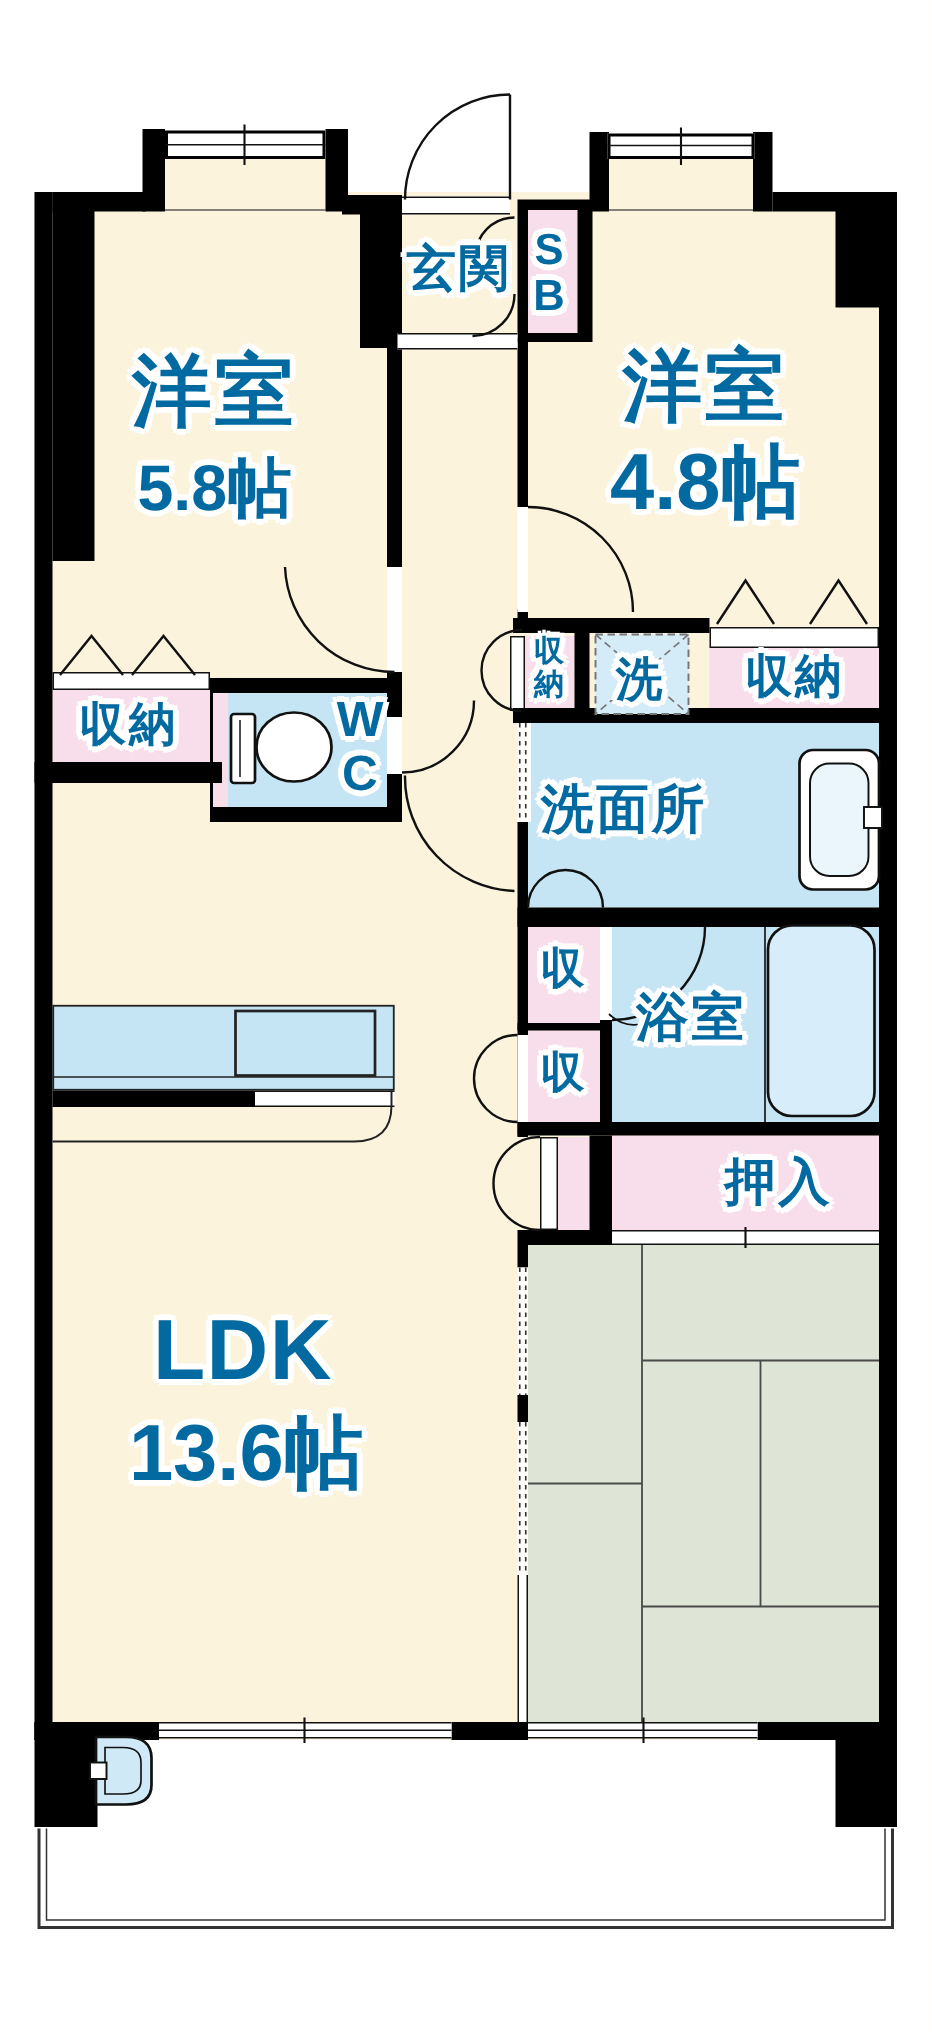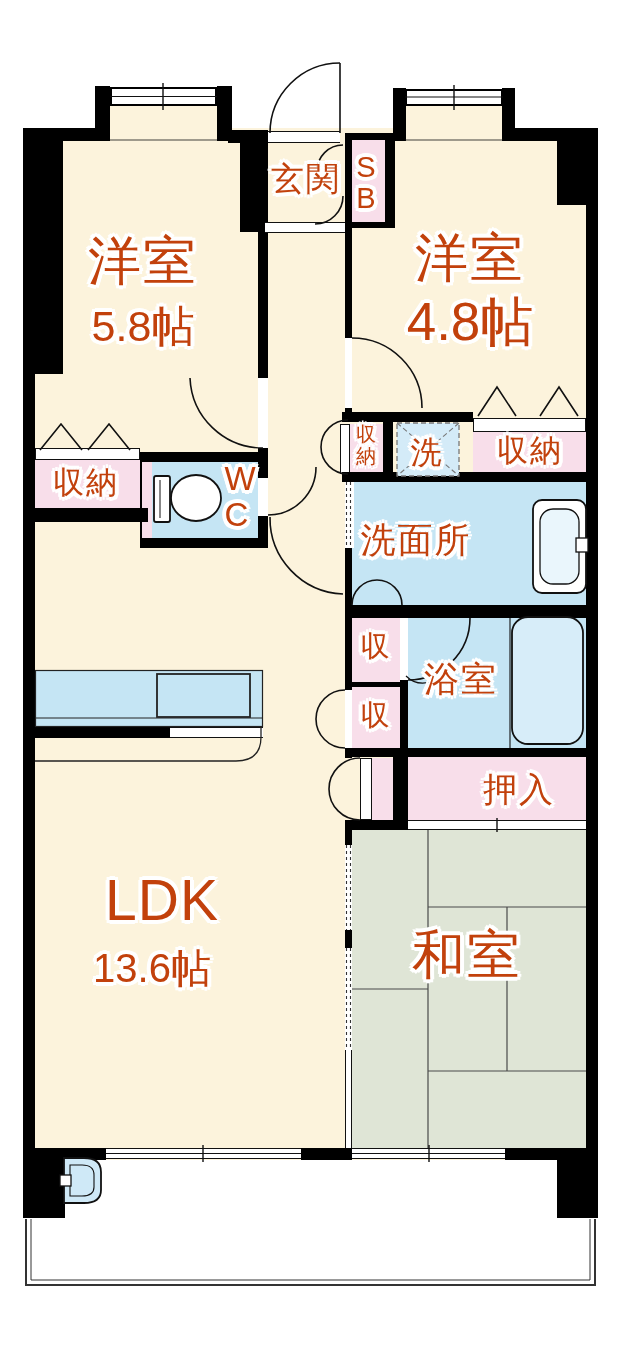--- a/index.html
+++ b/index.html
@@ -9,22 +9,22 @@
   .w{background:#000;}
   .cream{background:#fcf3dc;}
   .blue{background:#c5e5f4;}
   .pink{background:#f8deea;}
   .green{background:#dfe5d6;}
   .white{background:#fff;}
   .bdr{border:1.5px solid #111;}
   .bdr-tb{border-top:1.5px solid #111;border-bottom:1.5px solid #111;}
   .bdr-lr{border-left:1px solid #111;border-right:1px solid #111;}
   svg.ov{position:absolute;left:0;top:0;}
-  .lbl{position:absolute;transform:translate(-50%,-50%);color:#c2410c;font-weight:normal;
-       white-space:nowrap;text-align:left;letter-spacing:2px;line-height:1.08;
+  .lbl{position:absolute;transform:translate(-50%,-50%);color:#0369a1;font-weight:bold;
+       white-space:nowrap;text-align:center;letter-spacing:2px;line-height:1.08;
        text-shadow:-3px -3px 0 #fff,3px -3px 0 #fff,-3px 3px 0 #fff,3px 3px 0 #fff,
                    -4px 0 0 #fff,4px 0 0 #fff,0 -4px 0 #fff,0 4px 0 #fff;}
 </style>
 </head>
 <body>
 
 <div class="plan">
 
   <div class="f cream" style="left:23px;top:128px;width:575px;height:1032px"></div>
   <div class="f cream" style="left:108px;top:104px;width:111px;height:37px"></div>
@@ -195,16 +195,15 @@
     <div>納</div>
   </div>
   <div class="lbl" style="left:427px;top:453px;font-size:31px">洗</div>
   <div class="lbl" style="left:530px;top:451px;font-size:31px">収納</div>
   <div class="lbl" style="left:416px;top:540px;font-size:35px">洗面所</div>
   <div class="lbl" style="left:376px;top:647px;font-size:29px">収</div>
   <div class="lbl" style="left:461px;top:679px;font-size:35px">浴室</div>
   <div class="lbl" style="left:376px;top:716px;font-size:29px">収</div>
   <div class="lbl" style="left:519px;top:789px;font-size:34px">押入</div>
   <div class="lbl" style="left:162px;top:901px;font-size:57px;letter-spacing:1px">LDK</div>
-  <div class="lbl" style="left:152px;top:969px;font-size:40px;letter-spacing:0">13.6帖</div>
-  <div class="lbl" style="left:467px;top:955px;font-size:53px">和室</div>
+  <div class="lbl" style="left:164px;top:969px;font-size:53px;letter-spacing:0">13.6帖</div>
 
 </div>
 
 </body></html>

